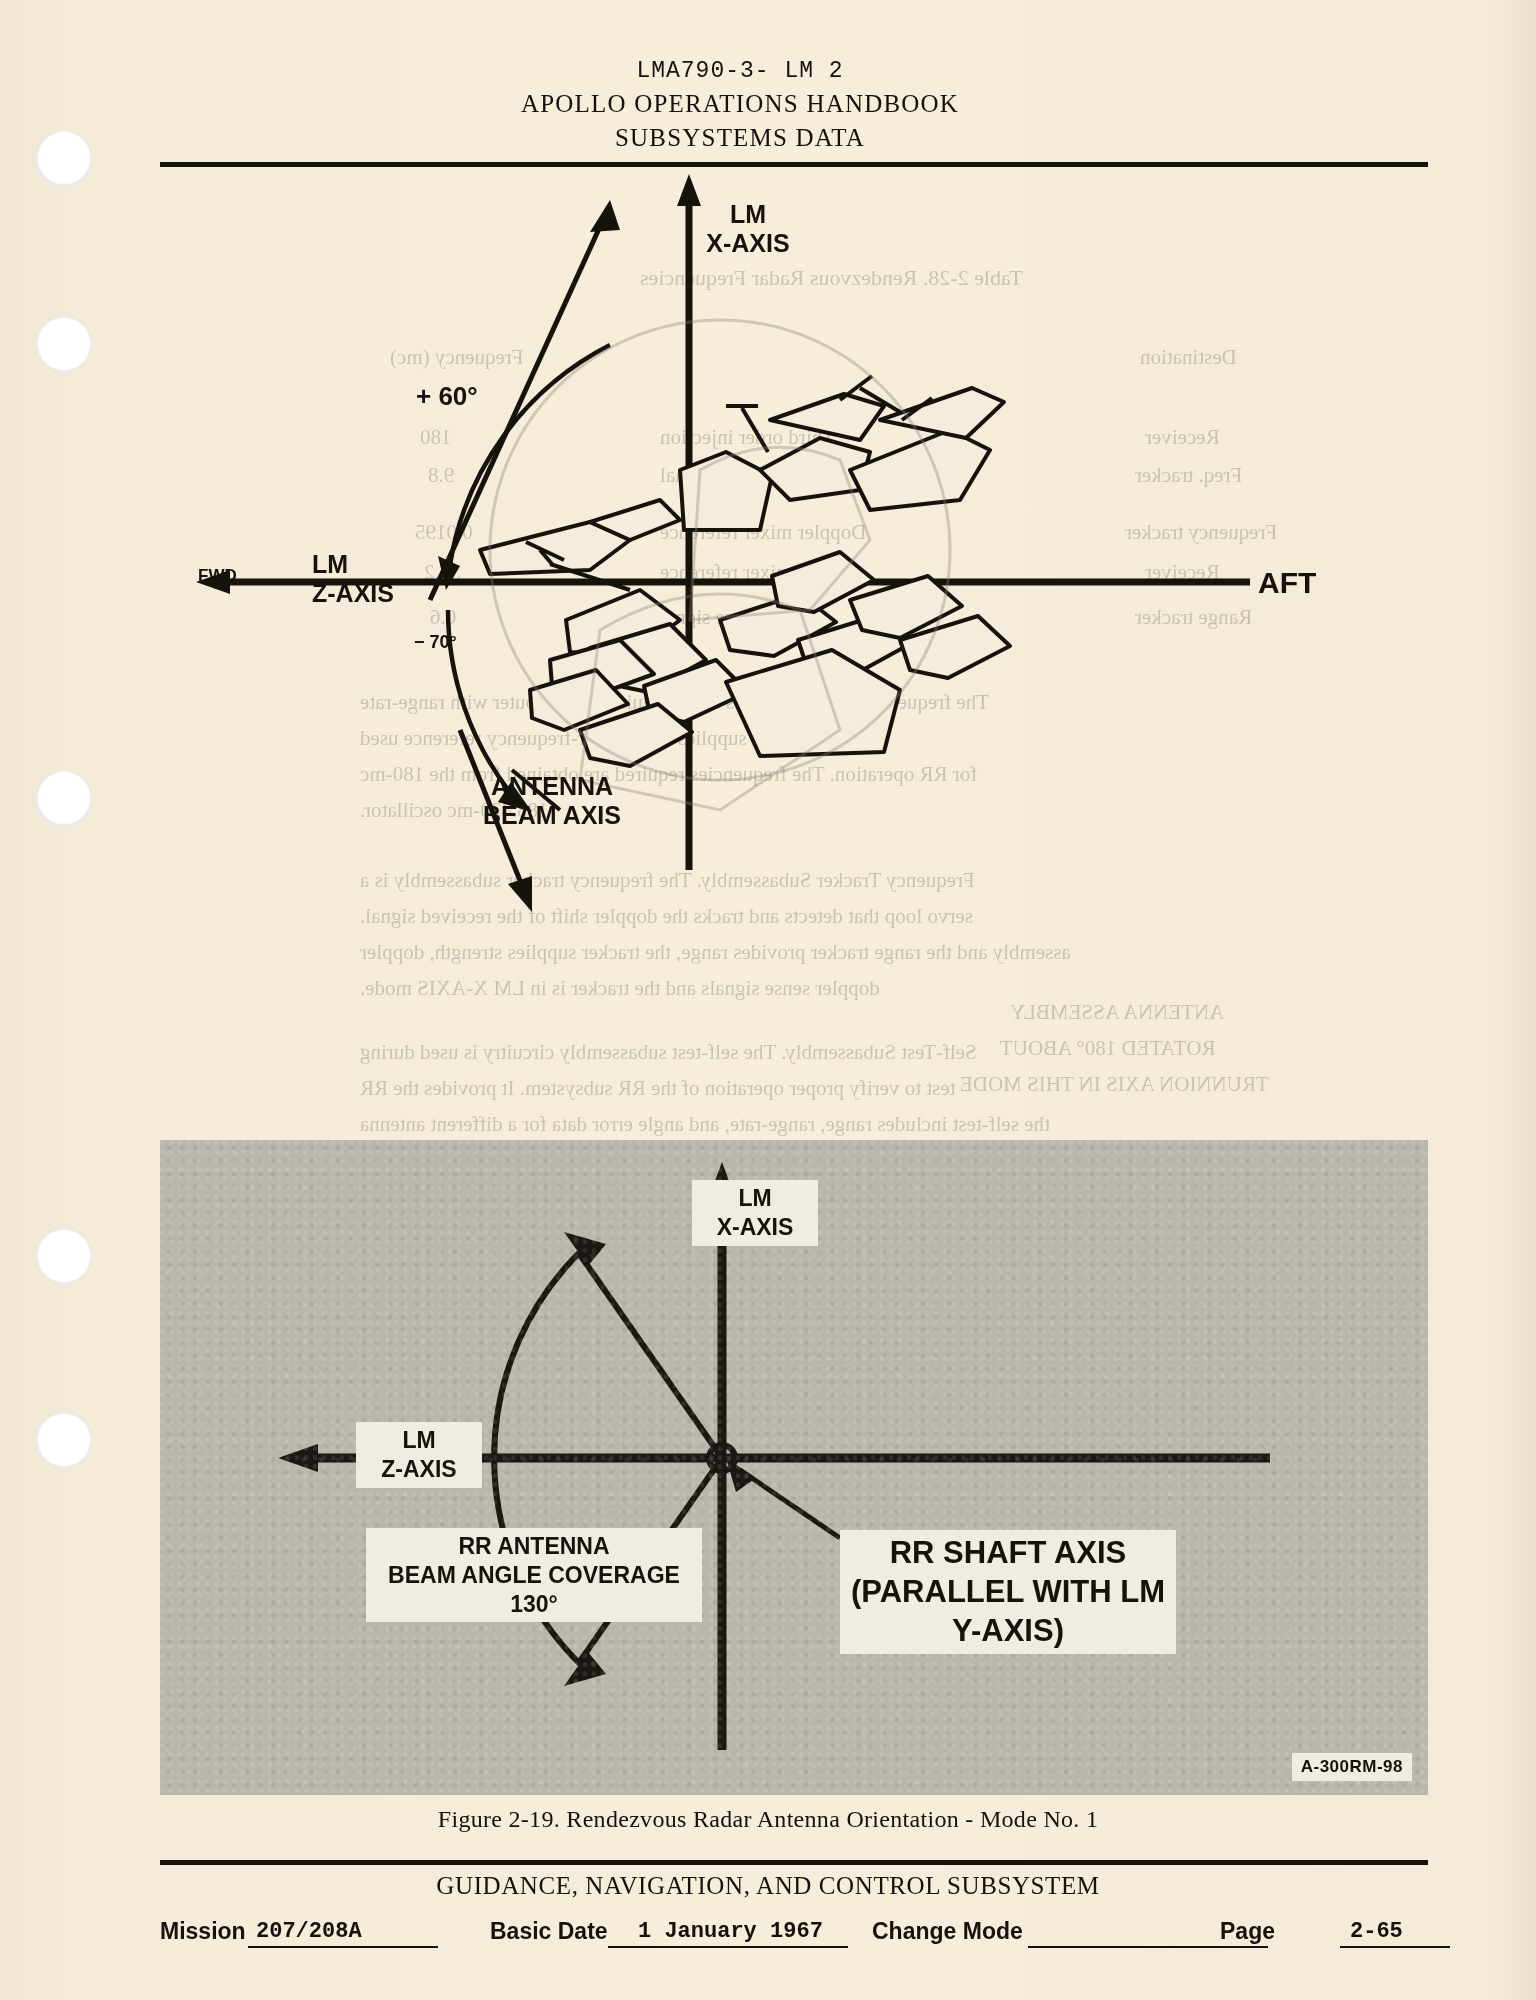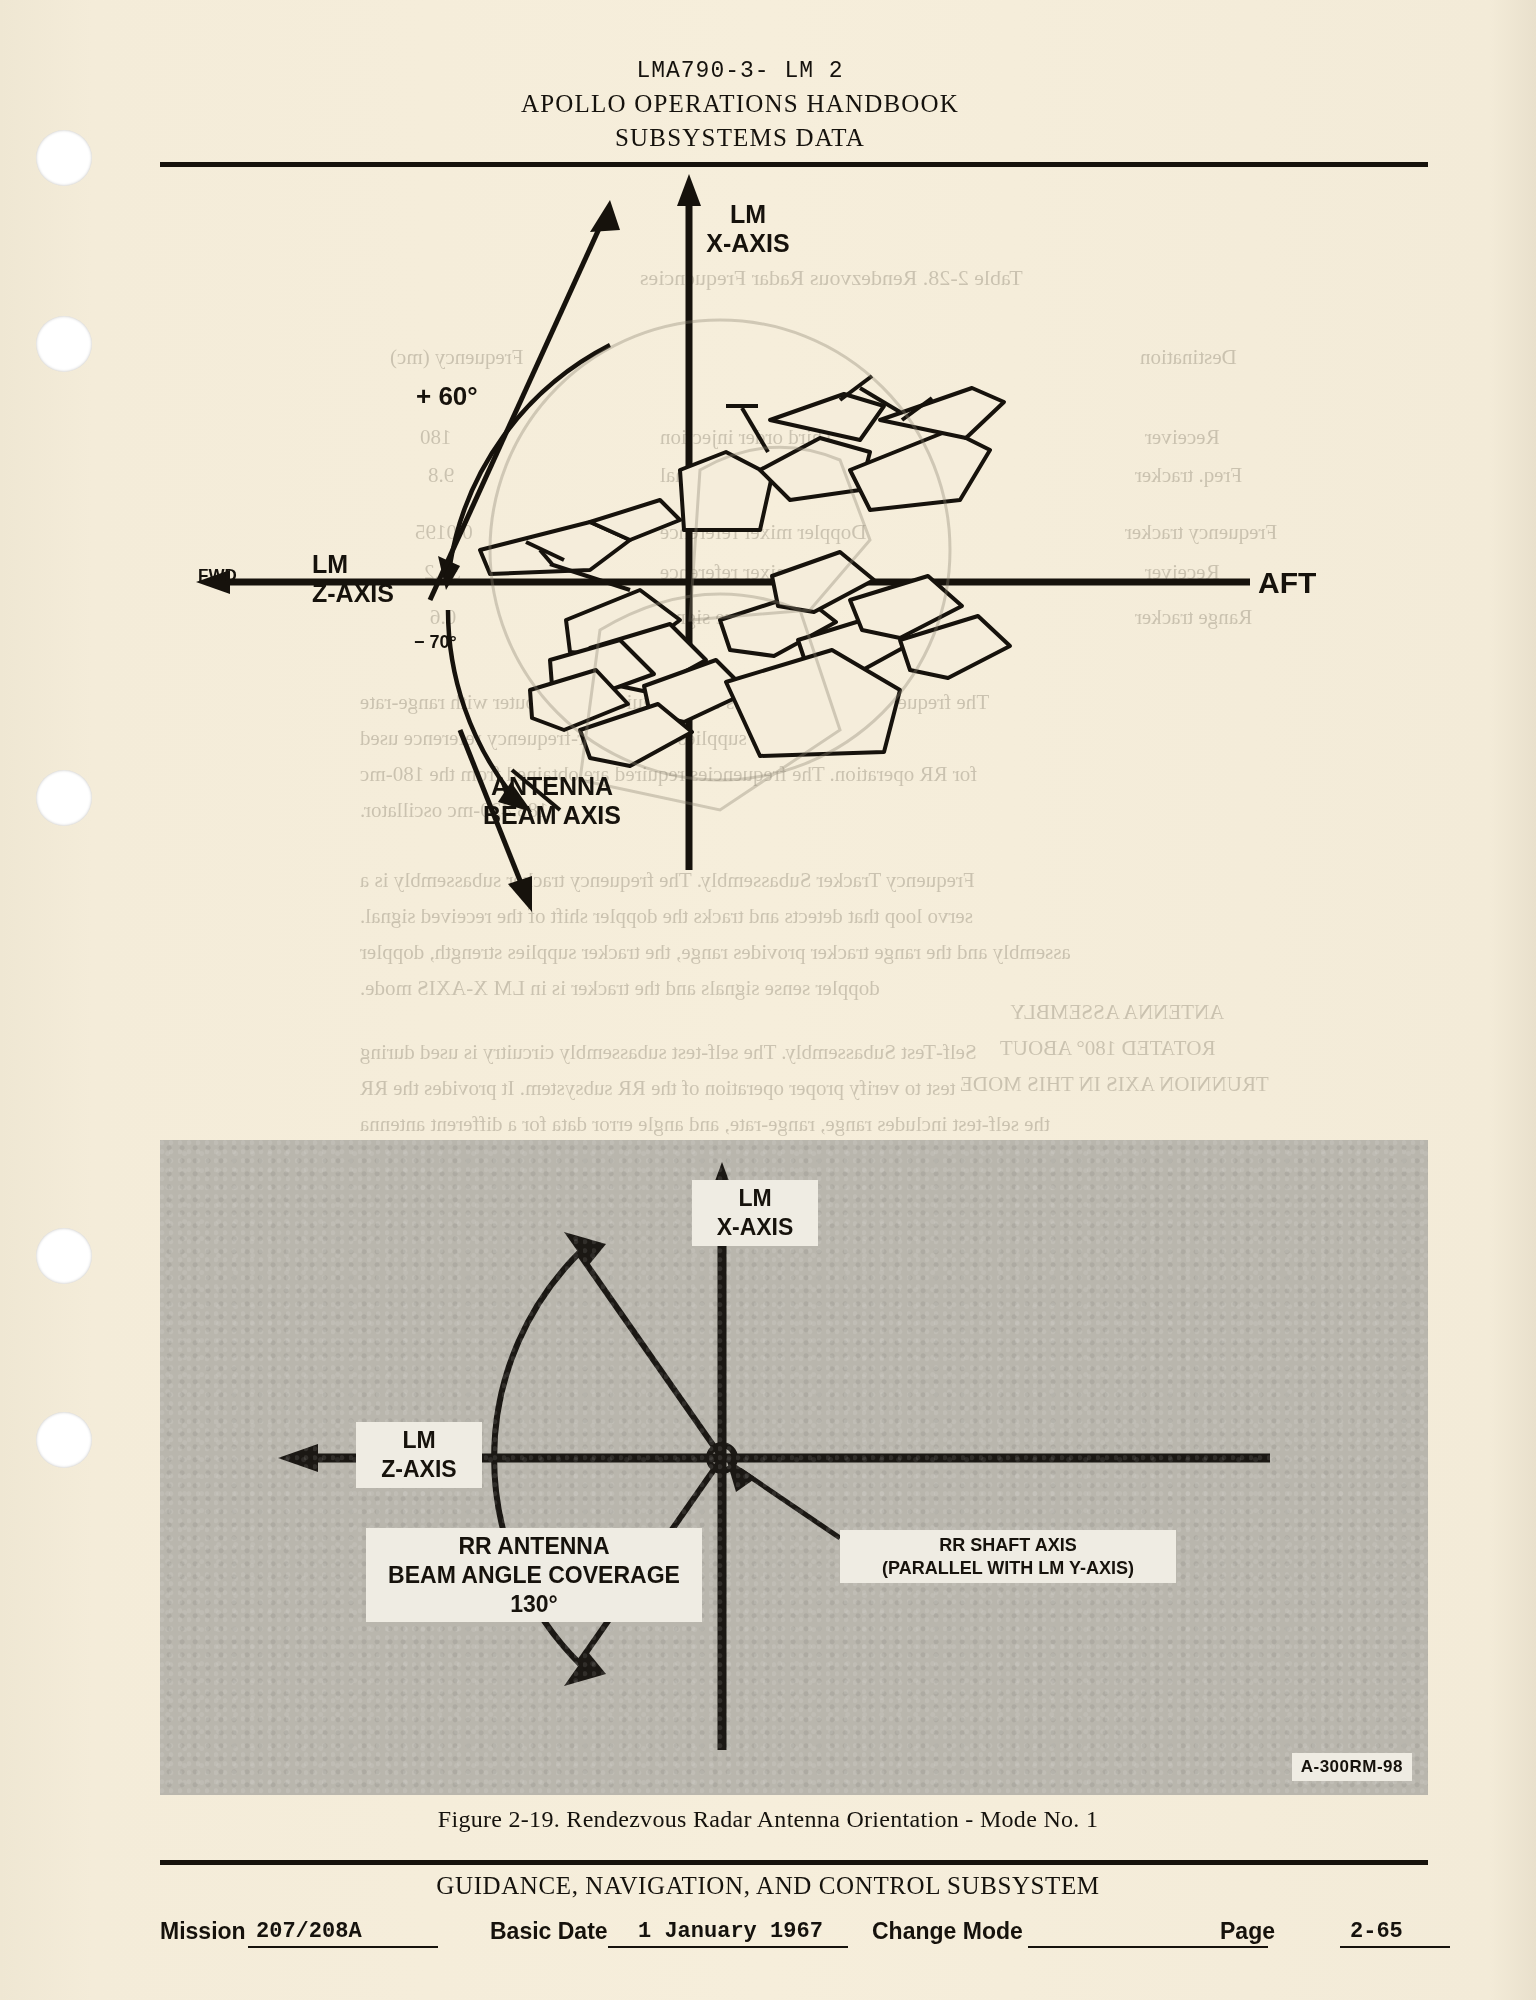--- a/index.html
+++ b/index.html
@@ -281,21 +281,21 @@
     </div>
     <div class="ph-lbl" style="left:196px;top:282px;font-size:23px;width:110px;">
       <div>LM</div>
       <div>Z-AXIS</div>
     </div>
     <div class="ph-lbl" style="left:206px;top:388px;font-size:23px;width:320px;">
       <div>RR ANTENNA</div>
       <div>BEAM ANGLE COVERAGE</div>
       <div>130°</div>
     </div>
-    <div class="ph-lbl" style="left:680px;top:390px;font-size:18px;width:320px;">
+    <div class="ph-lbl" style="left:680px;top:390px;font-size:31px;width:320px;">
       <div>RR SHAFT AXIS</div>
       <div>(PARALLEL WITH   LM Y-AXIS)</div>
     </div>
 
     <div class="code-box">A-300RM-98</div>
   </div>
 
   <div class="figcap">Figure 2-19.  Rendezvous Radar Antenna Orientation - Mode No.  1</div>
 
   <div class="rule-bot"></div>

